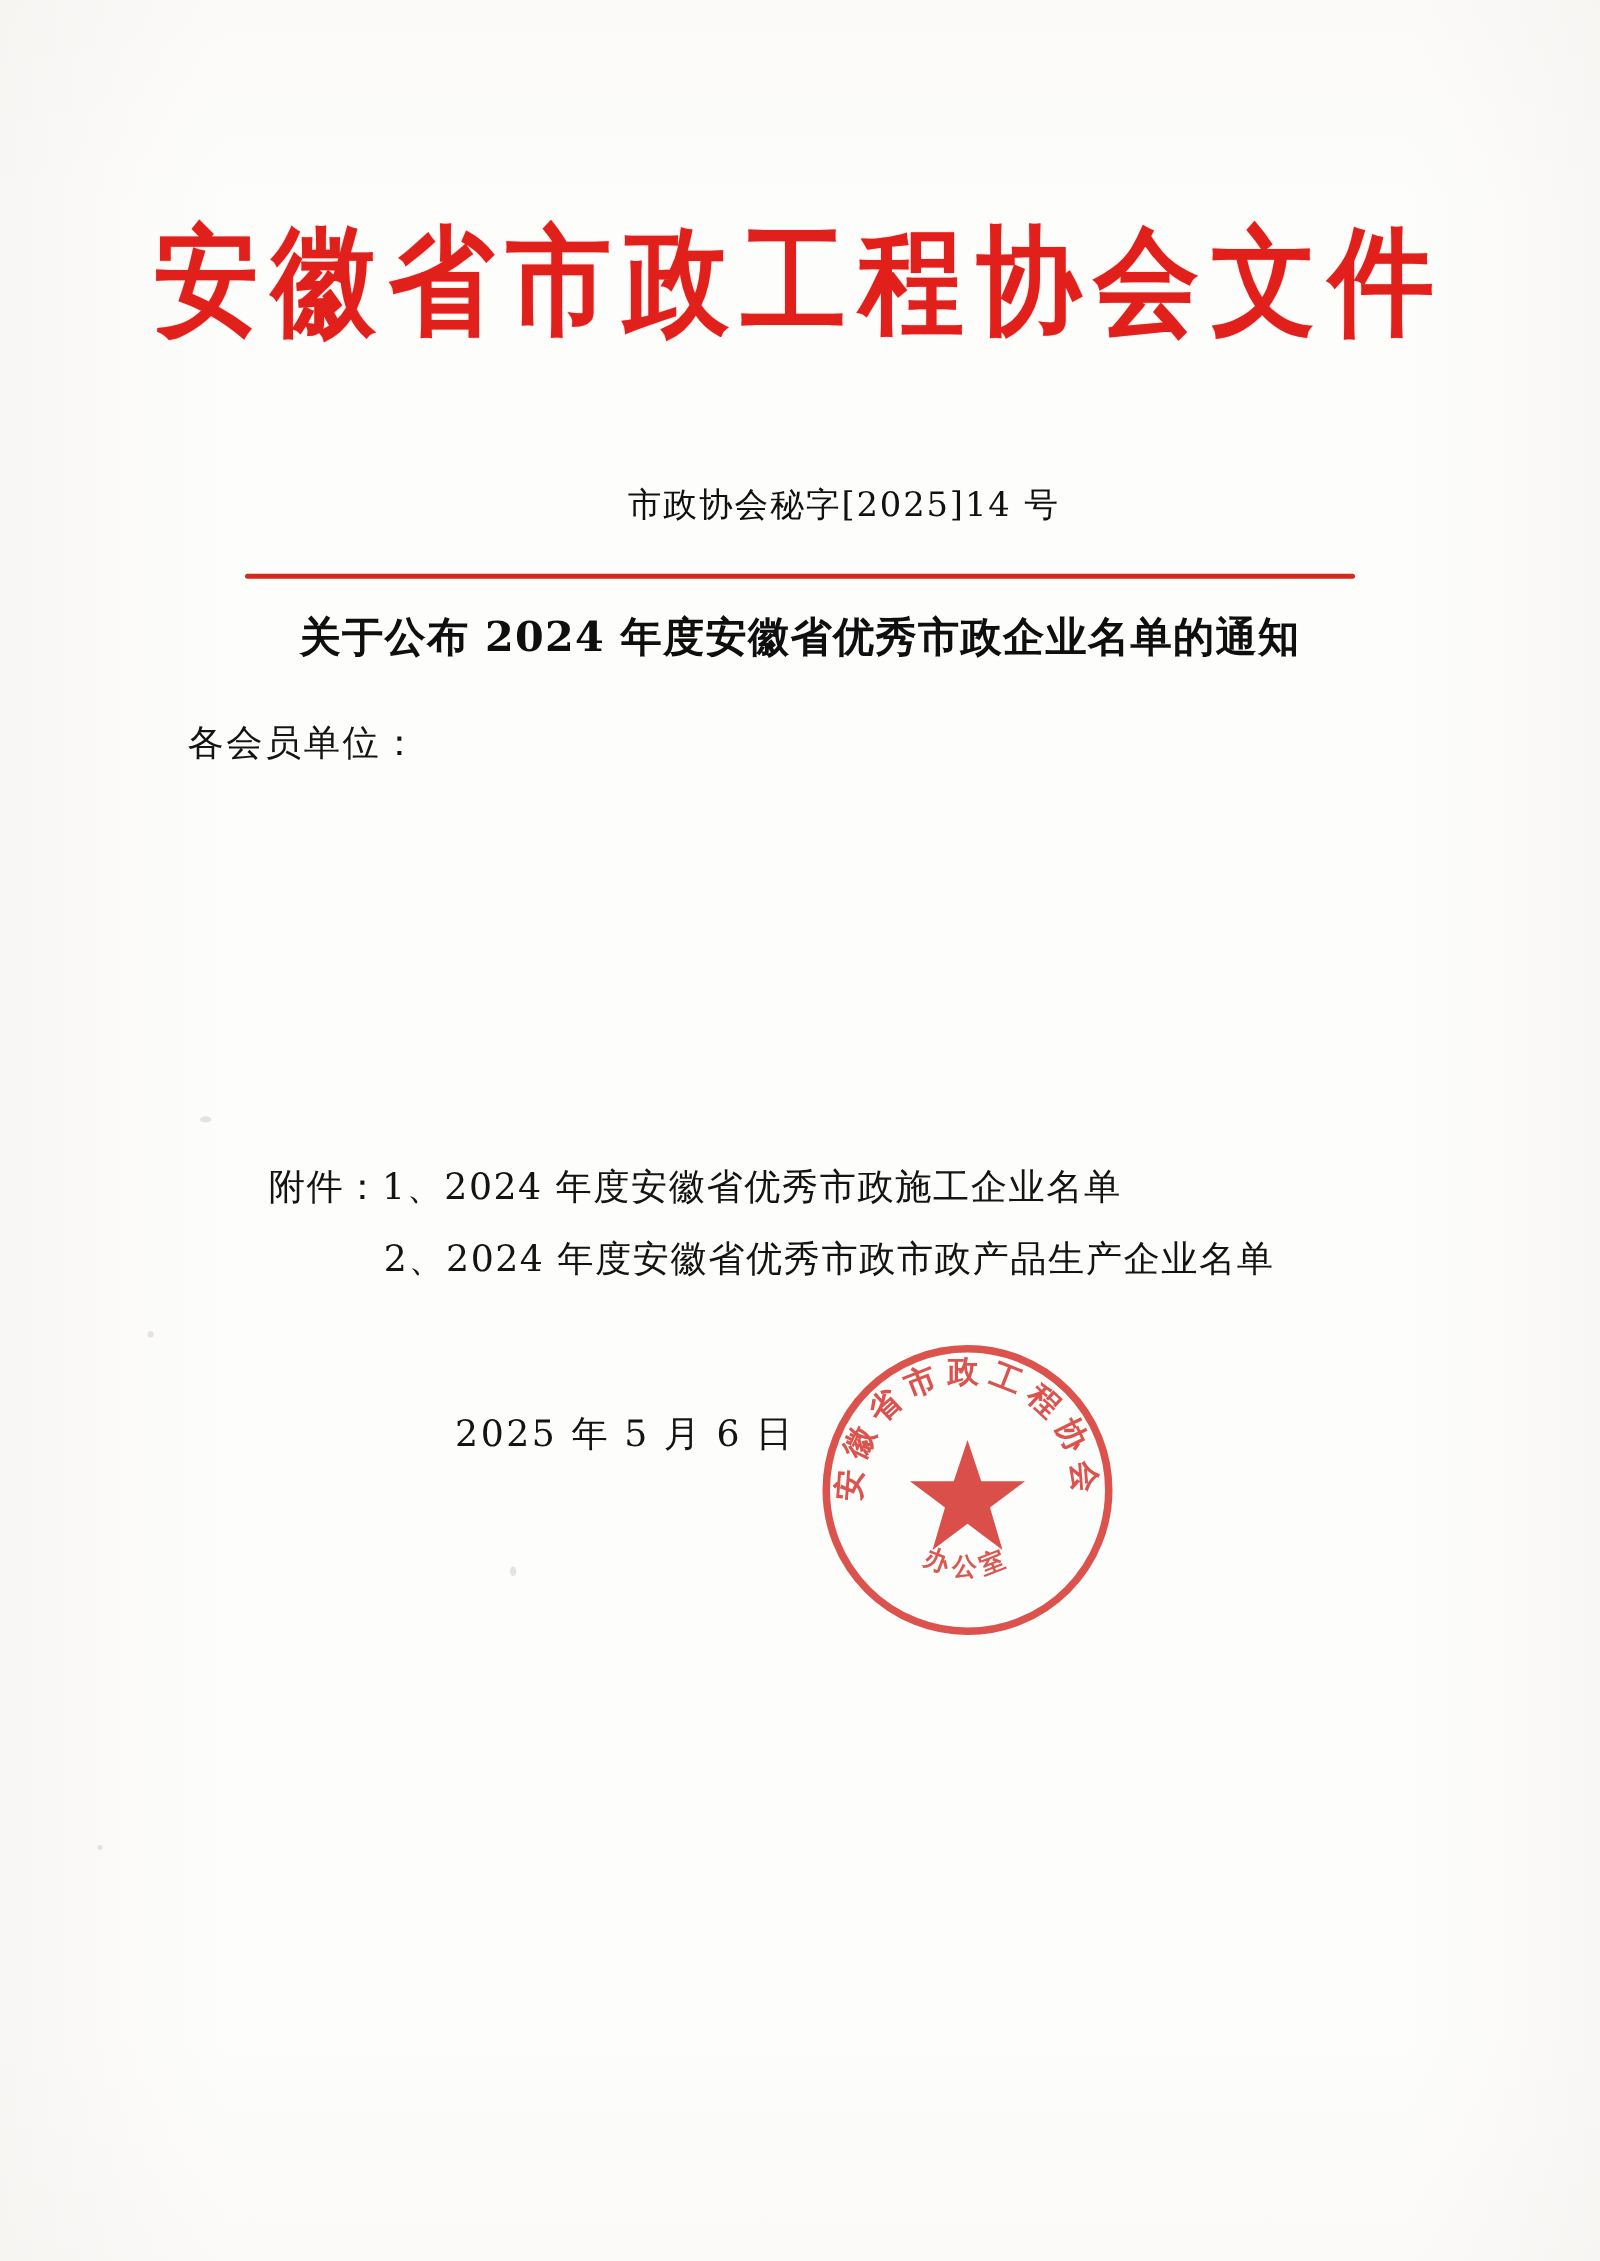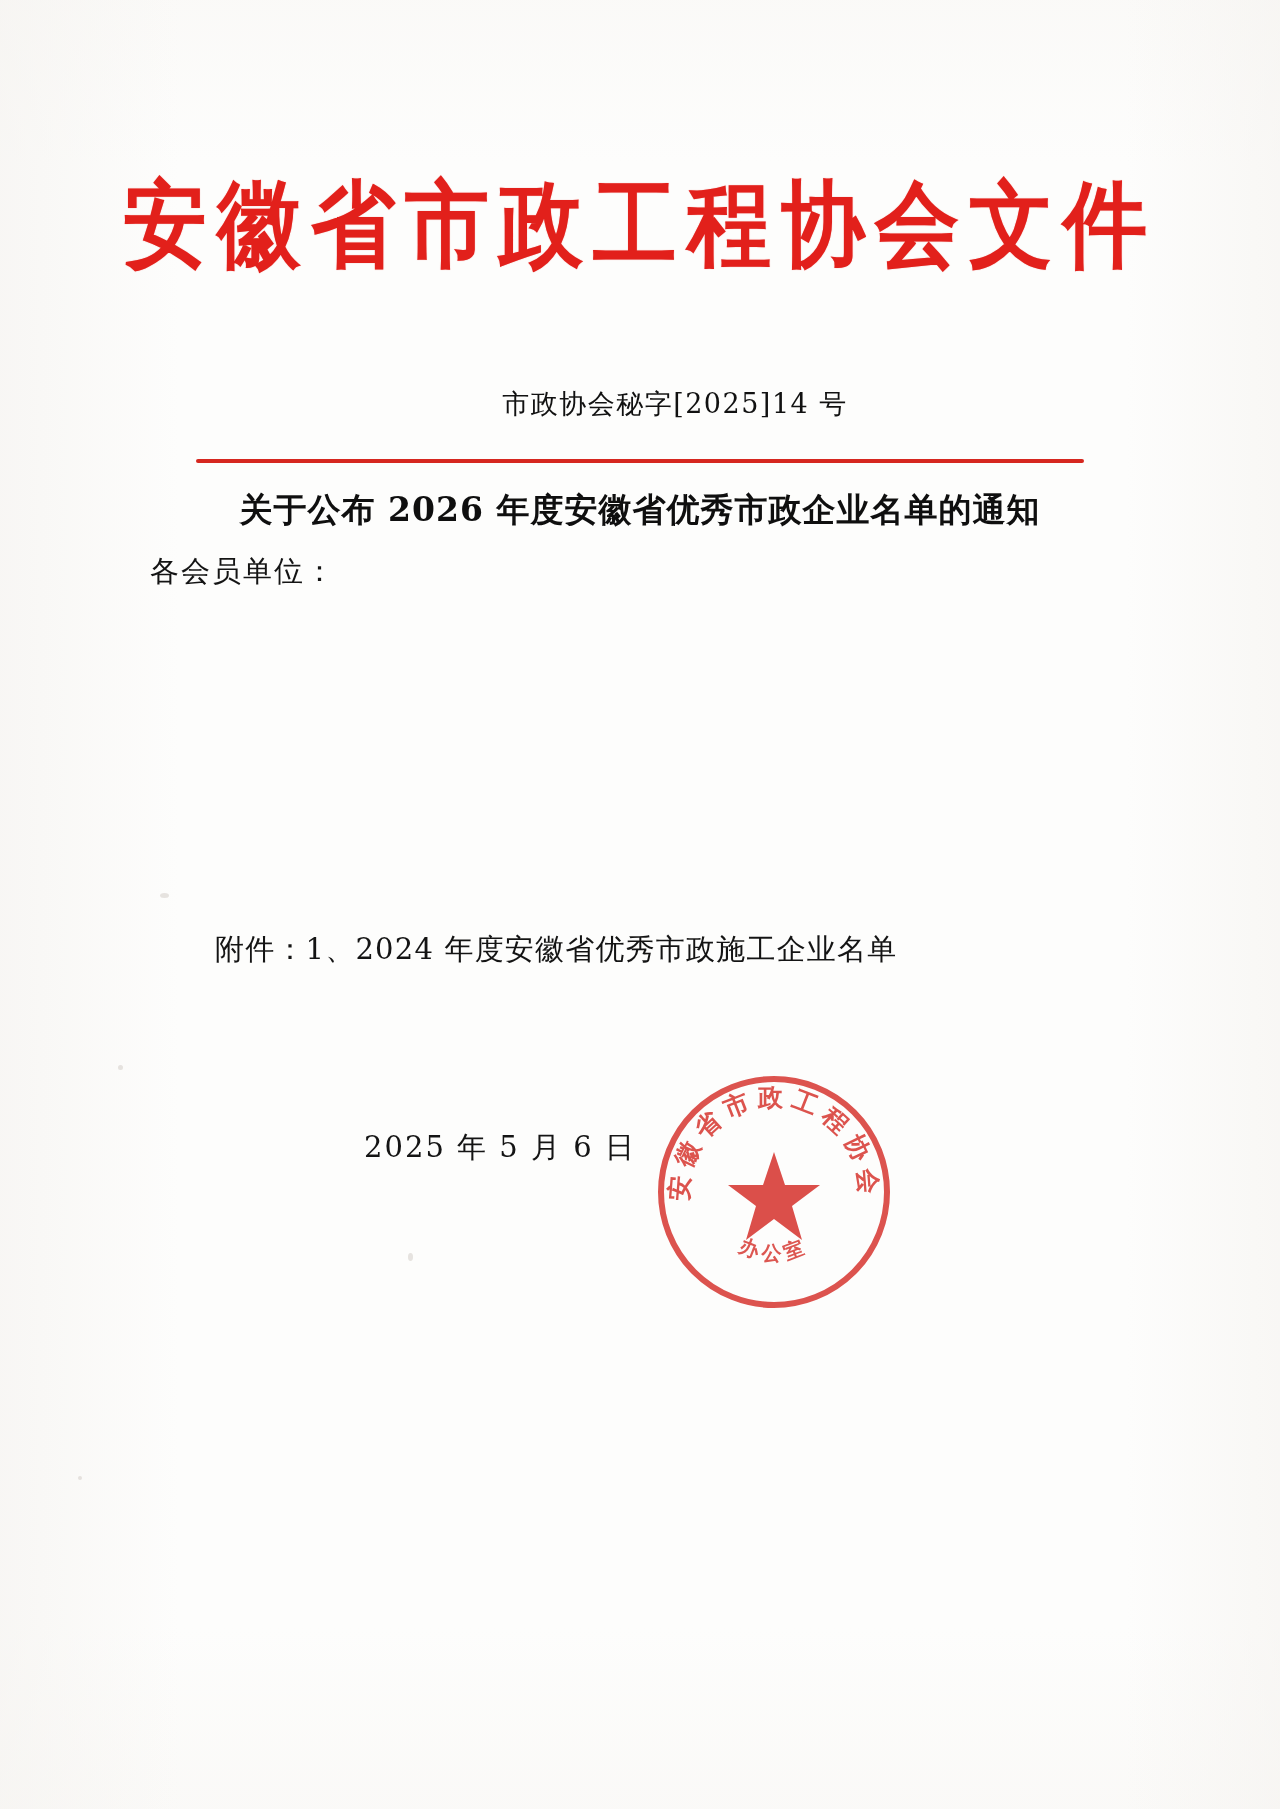--- a/index.html
+++ b/index.html
@@ -97,21 +97,21 @@
     font-size: 33px;
     font-weight: 700;
     letter-spacing: 1px;
     color: #0f0f0f;
   }
 
   
   .content {
     position: absolute;
     left: 150px;
-    top: 552px;
+    top: 575px;
     width: 980px;
   }
   .salutation {
     font-size: 29px;
     letter-spacing: 2px;
     margin: 0 0 22px 0;
     color: #141414;
   }
   .para {
     font-size: 29px;
@@ -184,28 +184,29 @@
   <div class="doc-body">
 
     <div class="masthead">
       <div class="masthead-title">安徽省市政工程协会文件</div>
     </div>
 
     <div class="doc-number">市政协会秘字[2025]14 号</div>
 
     <div class="red-rule"></div>
 
-    <div class="doc-title">关于公布 2026 年度安徽省优秀市政企业名单的通知</div>
+    <div class="doc-title">关于公布 2024 年度安徽省优秀市政企业名单的通知</div>
 
     <div class="content">
       <p class="salutation">各会员单位：</p>
     </div>
 
     <div class="attachments">
       <div class="attach-line">附件：1、2024 年度安徽省优秀市政施工企业名单</div>
+      <div class="attach-line indent">2、2024 年度安徽省优秀市政市政产品生产企业名单</div>
     </div>
 
     <div class="seal">
       <svg width="240" height="240" viewBox="0 0 240 240" xmlns="http://www.w3.org/2000/svg">
         <defs>
           <path id="sealTopArc" d="M 34,120 A 86,86 0 0 1 206,120" fill="none"></path>
           <path id="sealBottomArc" d="M 52,120 A 68,68 0 0 0 188,120" fill="none"></path>
         </defs>
         <circle cx="120" cy="120" r="113" fill="none" stroke="#d5302a" stroke-width="6" opacity="0.9"></circle>
         <g fill="#d5302a" opacity="0.92">

